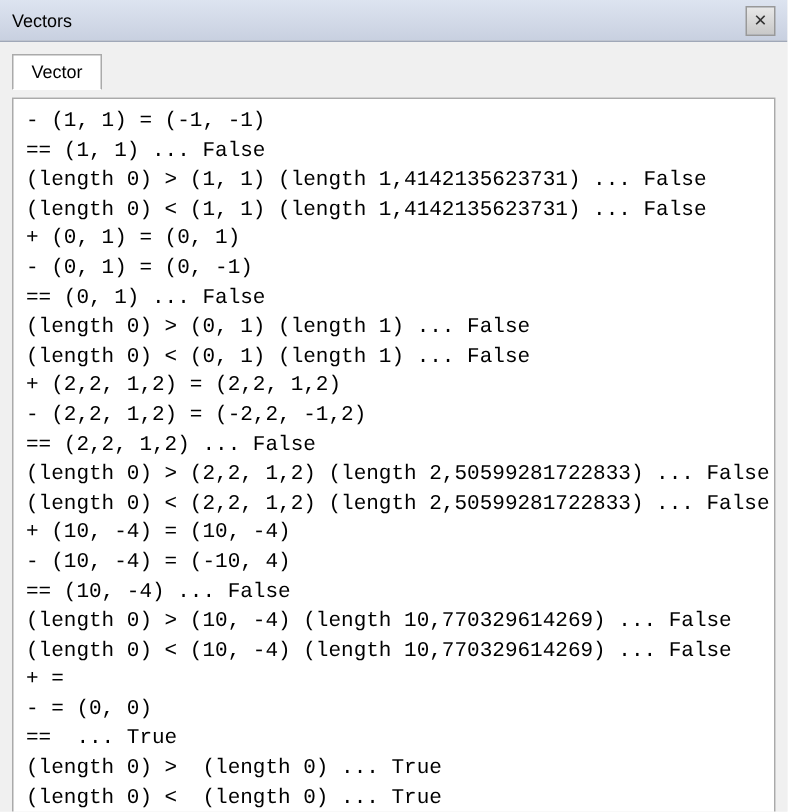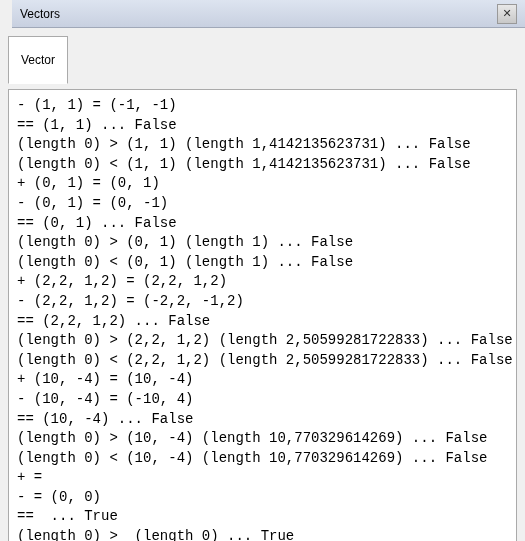--- a/index.html
+++ b/index.html
@@ -21,21 +21,20 @@
     
     .title-bar {
       background: linear-gradient(to bottom, #dde4f0, #c8d0e0);
       height: 28px;
       display: flex;
       align-items: center;
       justify-content: space-between;
       padding: 0 8px;
       border-bottom: 1px solid #a0a8b8;
       flex-shrink: 0;
-      margin-left: 12px;
     }
 
     .title-bar-title {
       font-size: 12px;
       font-weight: normal;
       color: #000;
     }
 
     .title-bar-close {
       width: 20px;
@@ -62,21 +61,21 @@
 
     
     .tab-bar {
       display: flex;
       align-items: flex-end;
       gap: 2px;
       flex-shrink: 0;
     }
 
     .tab {
-      padding: 16px 12px;
+      padding: 4px 12px;
       background: linear-gradient(to bottom, #f0f0f0, #d8d8d8);
       border: 1px solid #aaa;
       border-bottom: none;
       cursor: pointer;
       font-size: 12px;
       color: #000;
       position: relative;
     }
 
     .tab.active {

